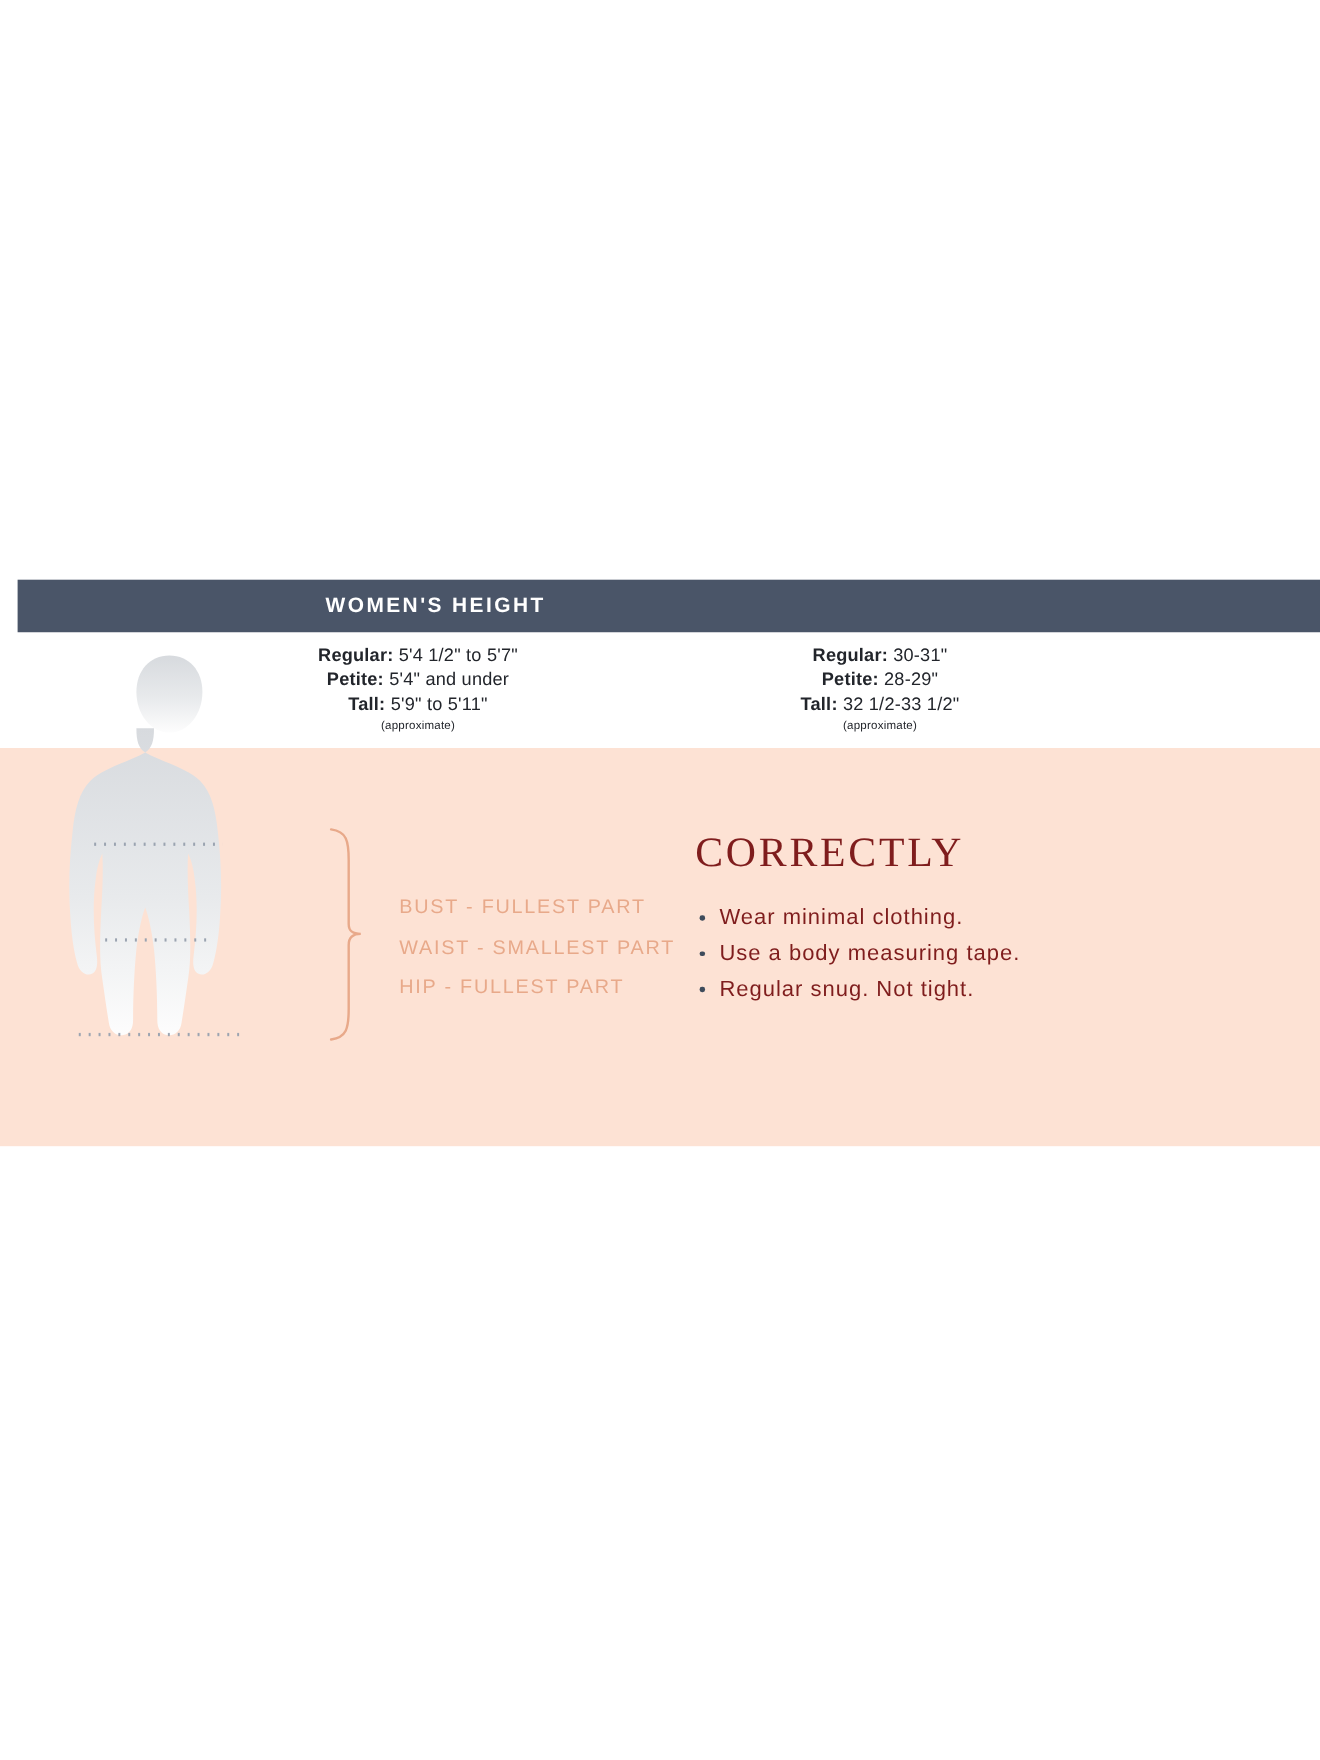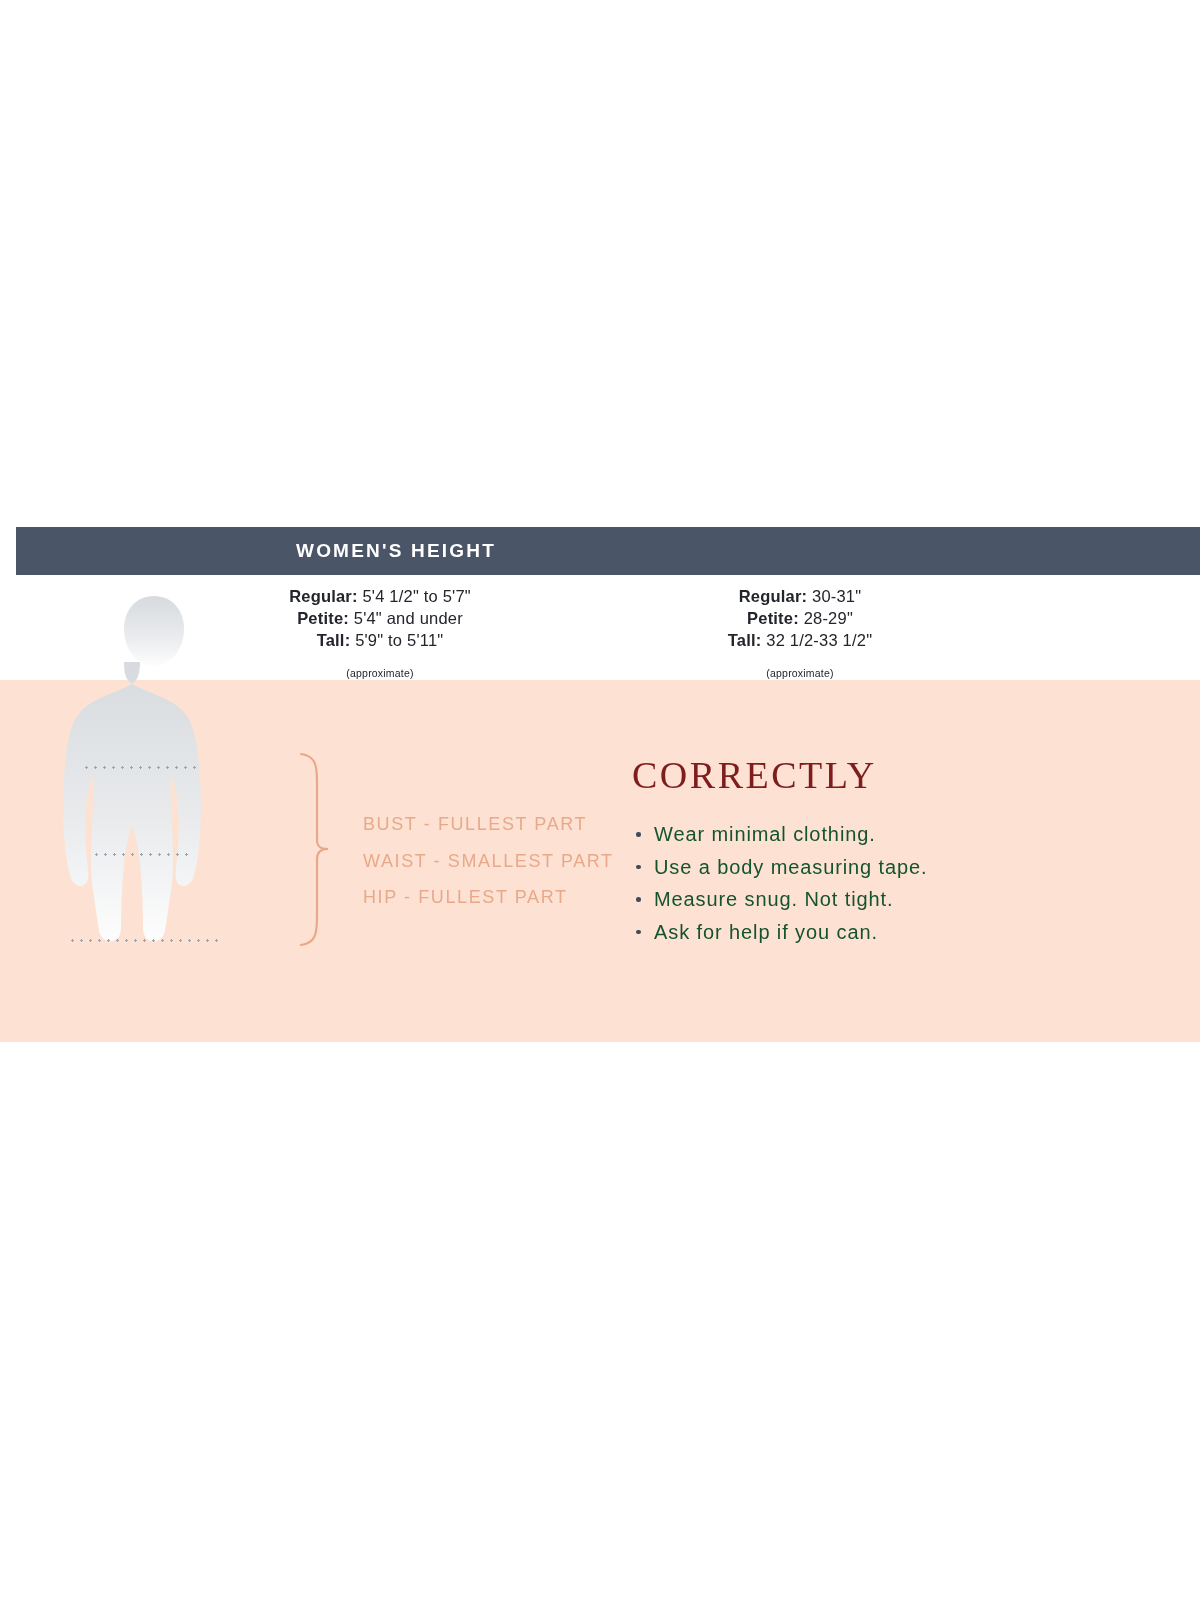--- a/index.html
+++ b/index.html
@@ -54,21 +54,21 @@
   .info-col.left  { left: 180px; width: 400px; }
   .info-col.right { left: 590px; width: 420px; }
   .info-line {
     font-size: 16.5px;
     line-height: 22px;
     letter-spacing: 0.2px;
   }
   .info-line b { font-weight: bold; }
   .info-approx {
     font-size: 10.5px;
-    margin-top: 16px;
+    margin-top: 3px;
     letter-spacing: 0.2px;
   }
 
   
   .peach-panel {
     position: absolute;
     left: 0;
     top: 680px;
     width: 1200px;
     height: 362px;
@@ -144,21 +144,21 @@
     list-style: none;
     margin: 22px 0 0 0;
     padding: 0;
   }
   .howto-list li {
     position: relative;
     padding-left: 22px;
     font-size: 20px;
     line-height: 32.5px;
     letter-spacing: 0.9px;
-    color: #14532d;
+    color: #7f1d1d;
   }
   .howto-list li::before {
     content: "";
     position: absolute;
     left: 4px;
     top: 14px;
     width: 4.5px;
     height: 4.5px;
     border-radius: 50%;
     background: #3e4b5b;
@@ -235,16 +235,15 @@
   <div class="meas-label">BUST - FULLEST PART</div>
   <div class="meas-label">WAIST - SMALLEST PART</div>
   <div class="meas-label">HIP - FULLEST PART</div>
 </div>
 
 <div class="howto">
   <div class="howto-title">CORRECTLY</div>
   <ul class="howto-list">
     <li>Wear minimal clothing.</li>
     <li>Use a body measuring tape.</li>
-    <li>Measure snug. Not tight.</li>
-    <li>Ask for help if you can.</li>
+    <li>Regular snug. Not tight.</li>
   </ul>
 </div>
 
 </body></html>

